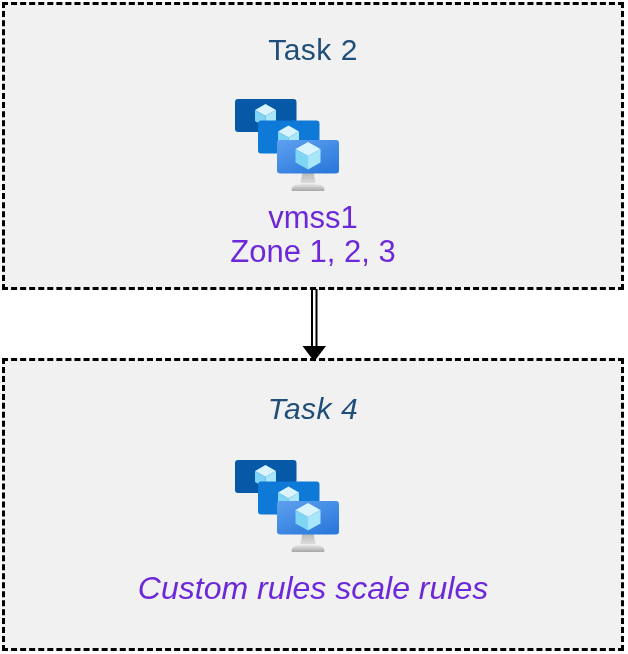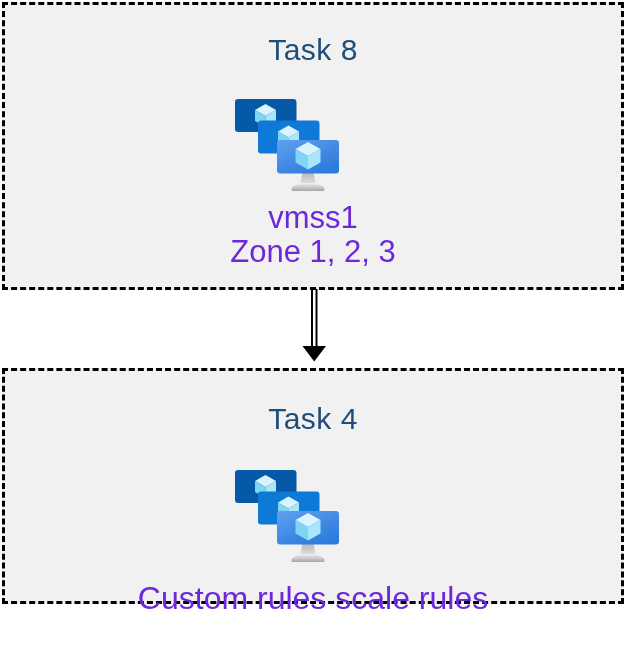--- a/index.html
+++ b/index.html
@@ -17,21 +17,21 @@
   }
   .task-box {
     position: absolute;
     left: 2px;
     width: 622px;
     box-sizing: border-box;
     background: #f1f1f1;
     border: 3px dashed #000000;
   }
   .box-top    { top: 2px;   height: 288px; }
-  .box-bottom { top: 368px; height: 236px; }
+  .box-bottom { top: 358px; height: 293px; font-style: italic; }
 
   .box-title {
     position: absolute;
     left: 0;
     width: 100%;
     text-align: center;
     font-size: 30px;
     line-height: 36px;
     color: #1f4e79;
     letter-spacing: 0.5px;
@@ -105,21 +105,21 @@
       <path d="M73,43 L85.5,50 L73,57 L60.5,50 Z" fill="#D9F4FE"></path>
       <path d="M60.5,50 L73,57 L73,70.5 L60.5,63.5 Z" fill="#7FD5F4"></path>
       <path d="M85.5,50 L73,57 L73,70.5 L85.5,63.5 Z" fill="#A9E6FA"></path>
     </g>
   </defs>
 </svg>
 
 <div class="canvas">
 
   <section class="task-box box-top">
-    <div class="box-title title-top">Task 8</div>
+    <div class="box-title title-top">Task 2</div>
     <svg class="vmss-icon icon-top" viewBox="0 0 104 92">
       <use href="#vmss-symbol"></use>
     </svg>
     <div class="caption caption-top">
       <div>vmss1</div>
       <div>Zone 1, 2, 3</div>
     </div>
   </section>
 
   <svg class="flow-arrow" viewBox="0 0 26 74">

